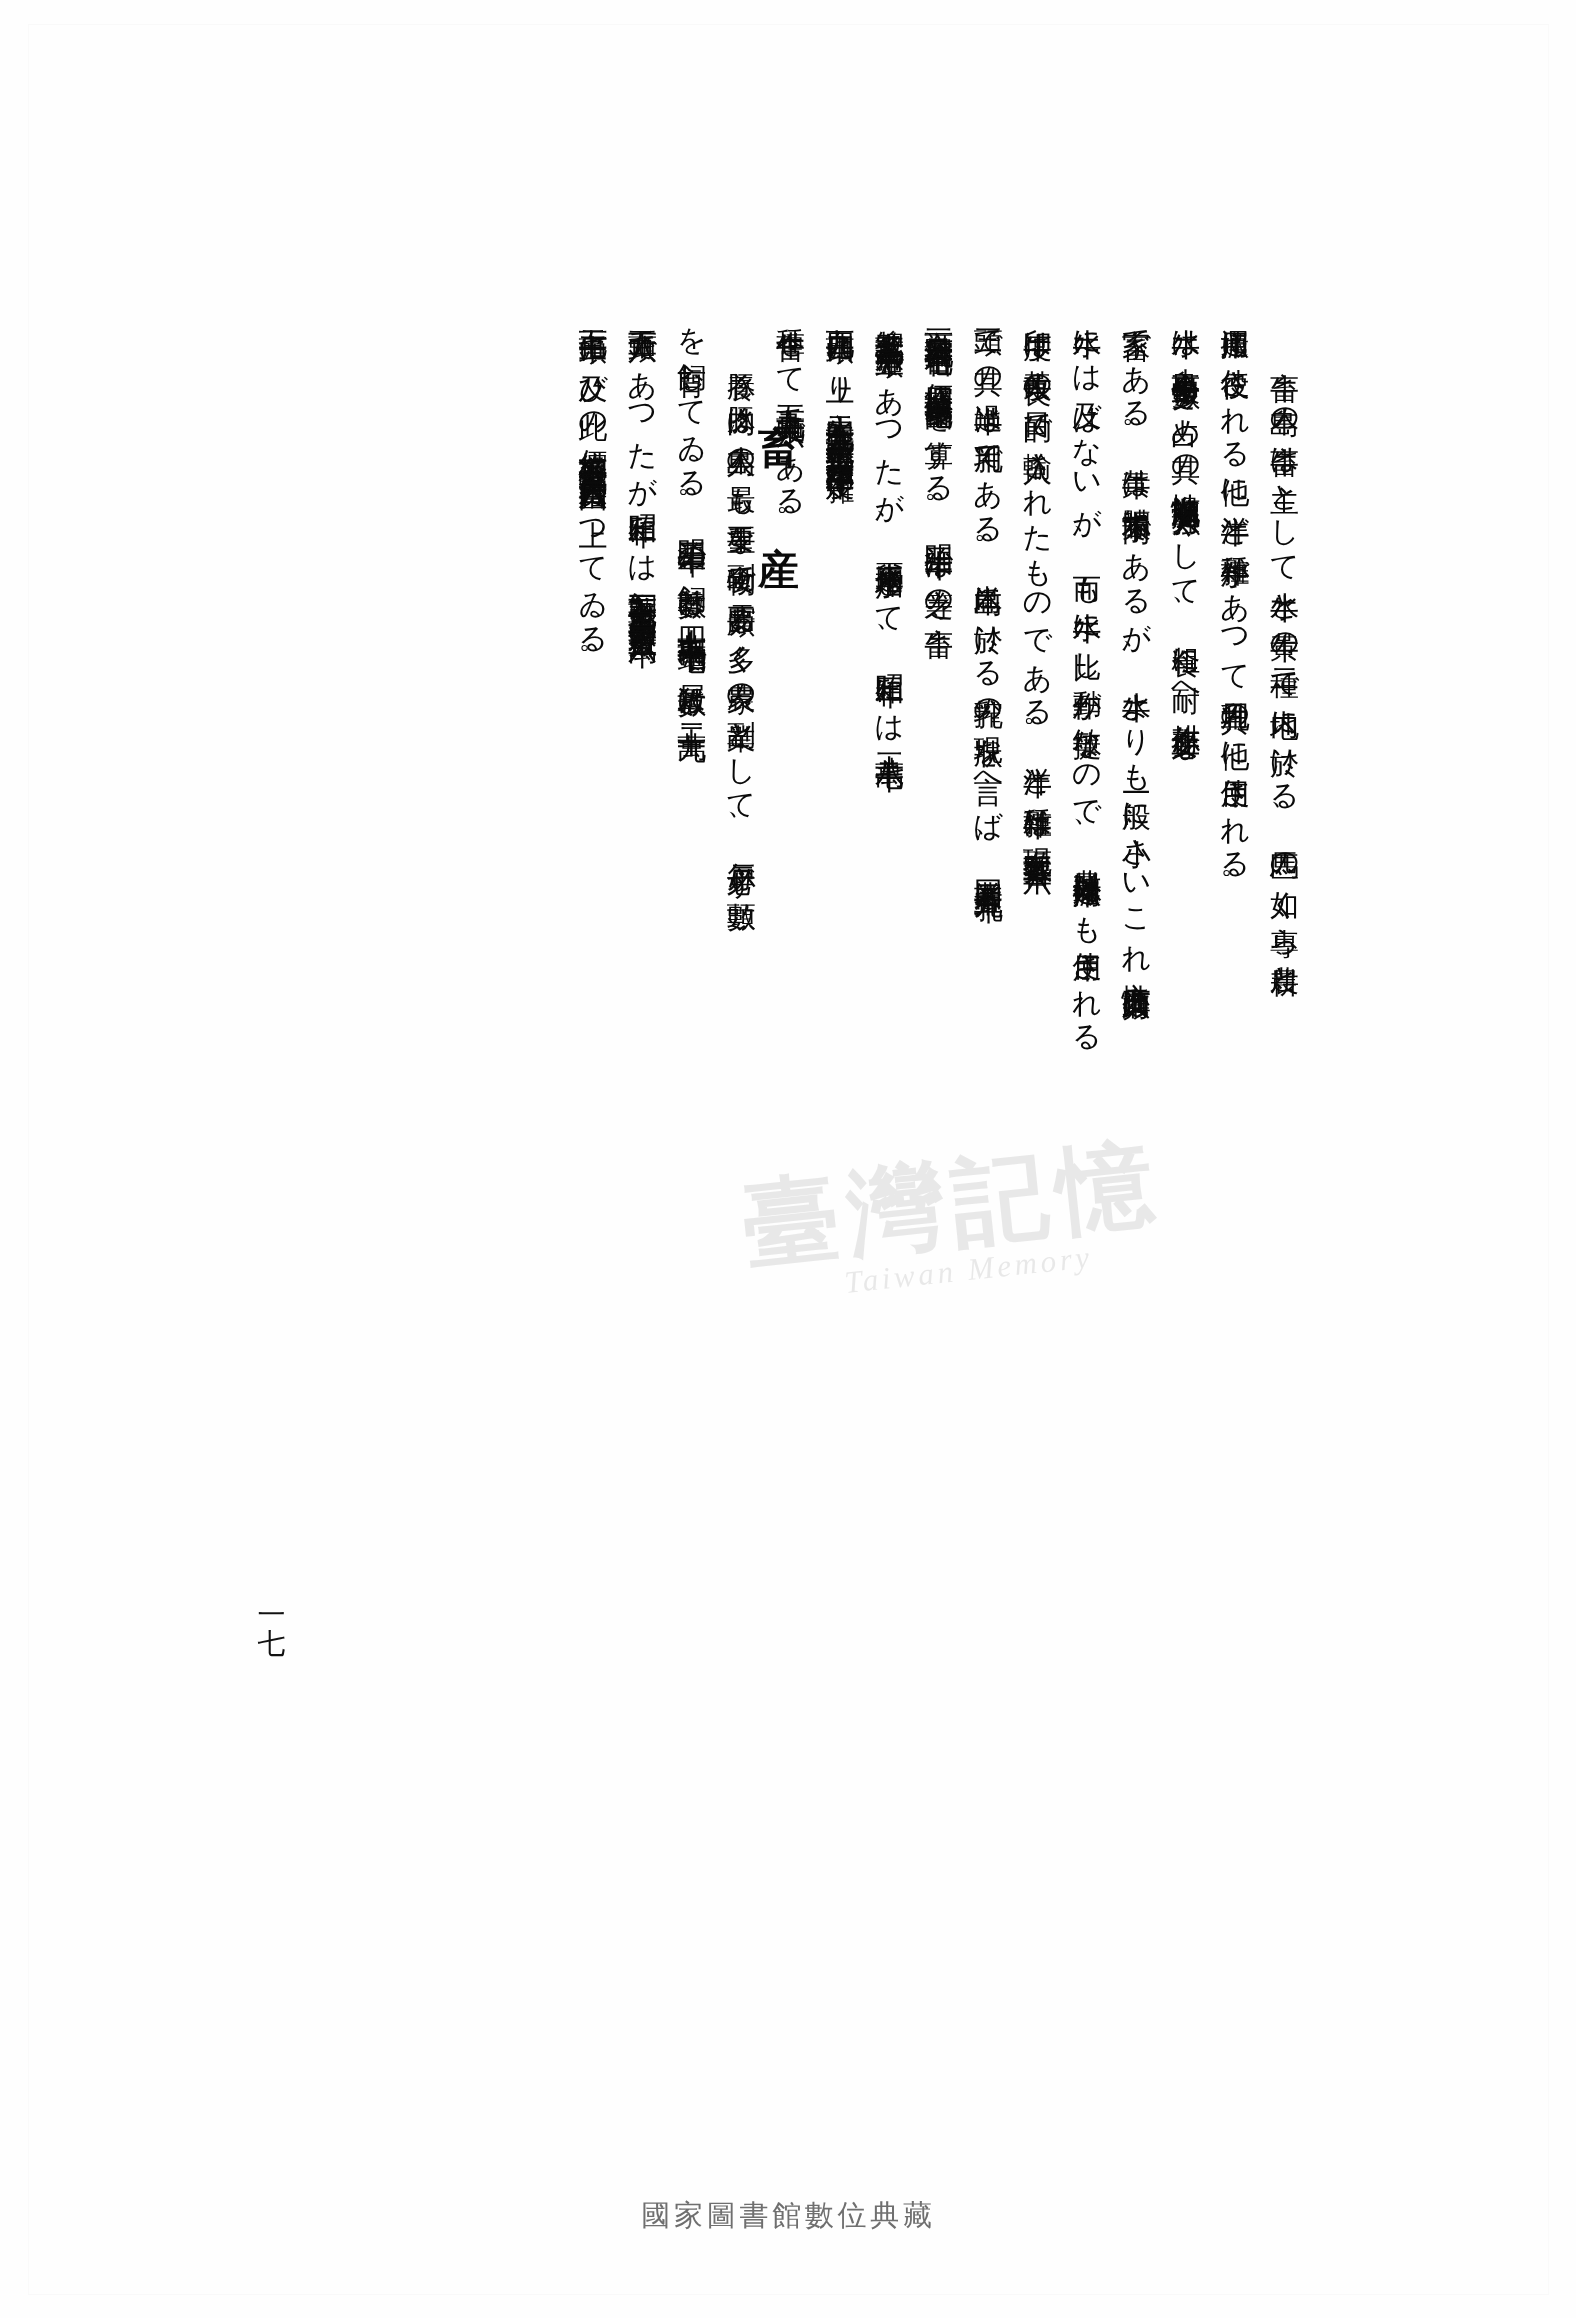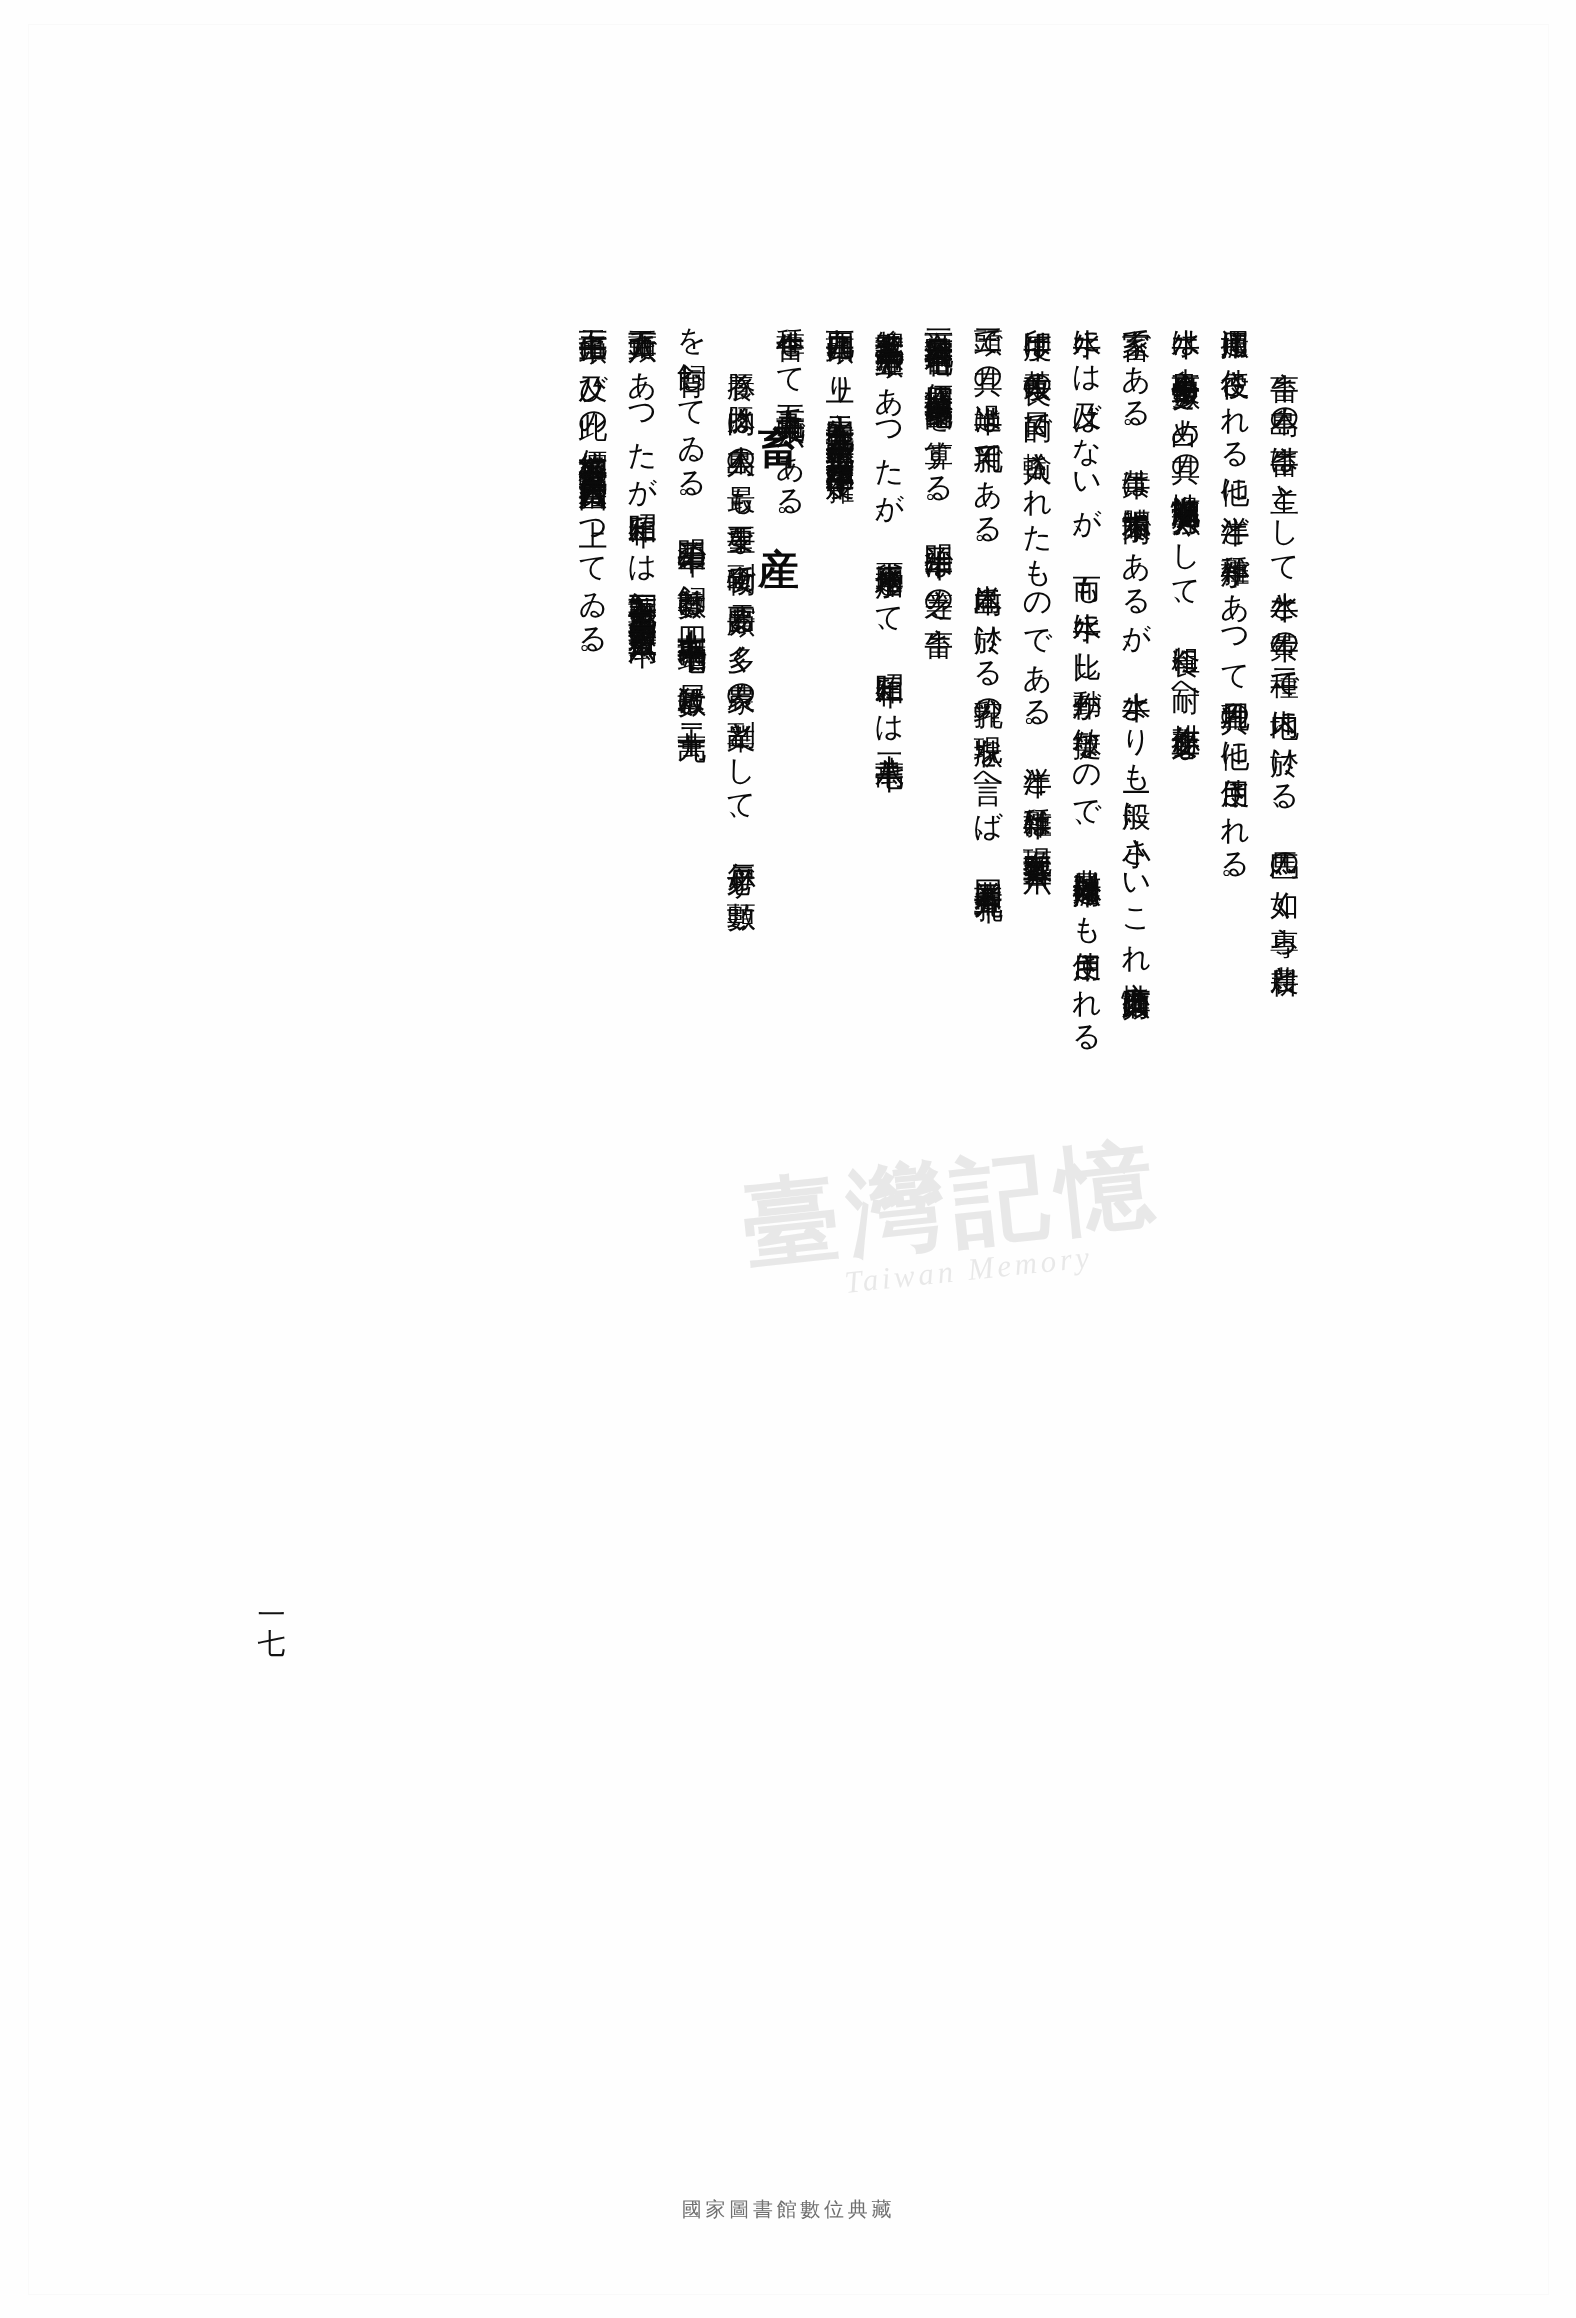--- a/index.html
+++ b/index.html
@@ -120,21 +120,21 @@
     white-space: nowrap;
   }
 
   
   #footer-stamp {
     position: absolute;
     left: 0;
     right: 0;
     top: 2196px;
     text-align: center;
-    font-size: 20px;
+    font-size: 29px;
     letter-spacing: 3.7px;
     color: #6f6f6f;
     font-family: "DejaVu Serif", "Liberation Serif", serif;
   }
 </style>
 </head>
 <body>
 
 <div id="page">
   <div id="page-edge"></div>

